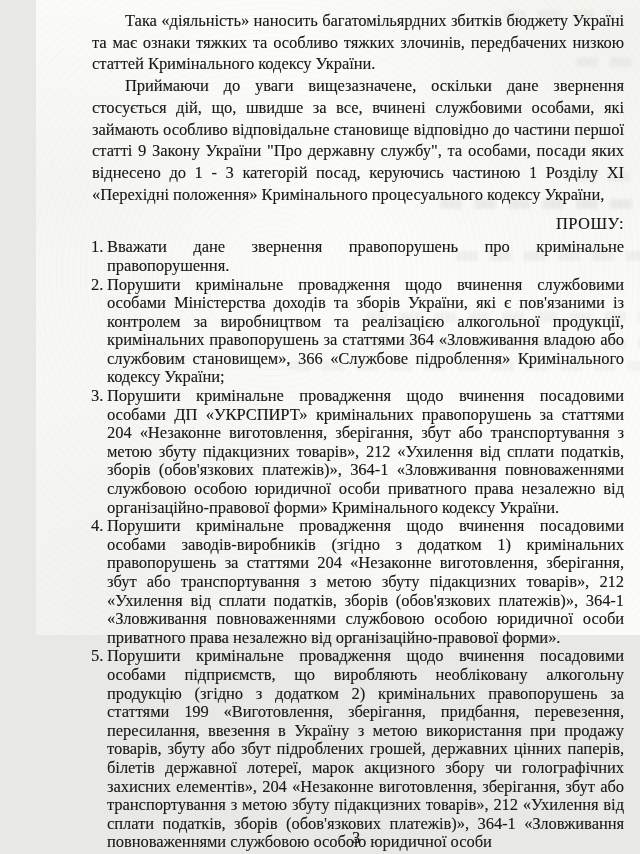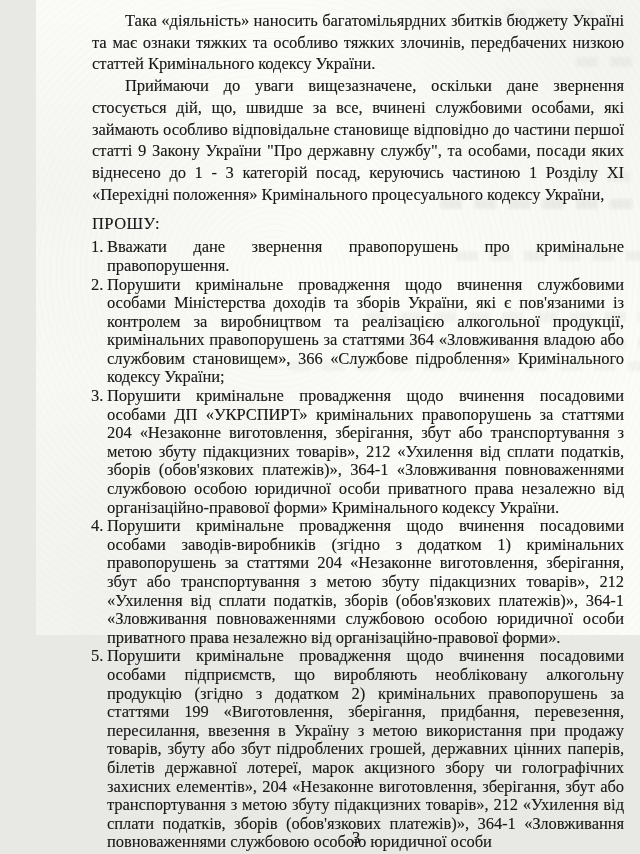--- a/index.html
+++ b/index.html
@@ -22,21 +22,21 @@
   .content{
     position:absolute;left:56px;top:10px;width:532px;
     font-size:16.4px;
     text-shadow:0.3px 0.3px 0 rgba(20,20,20,0.35);
   }
   .para{
     margin:0;text-align:justify;text-indent:33px;line-height:21.7px;
     hyphens:none;
   }
   .heading{
-    margin:8px 0 4px 0;text-align:left;line-height:21px;
+    margin:8px 0 4px 0;text-align:right;line-height:21px;
     letter-spacing:0.5px;
   }
   .items{margin:0;padding:0;list-style:none;}
   .item{
     position:relative;padding-left:15px;text-align:justify;
     line-height:18.6px;hyphens:none;
   }
   .item .num{position:absolute;left:-1px;top:0;}
   .page-number{
     position:absolute;left:0;right:0;top:828px;text-align:center;

